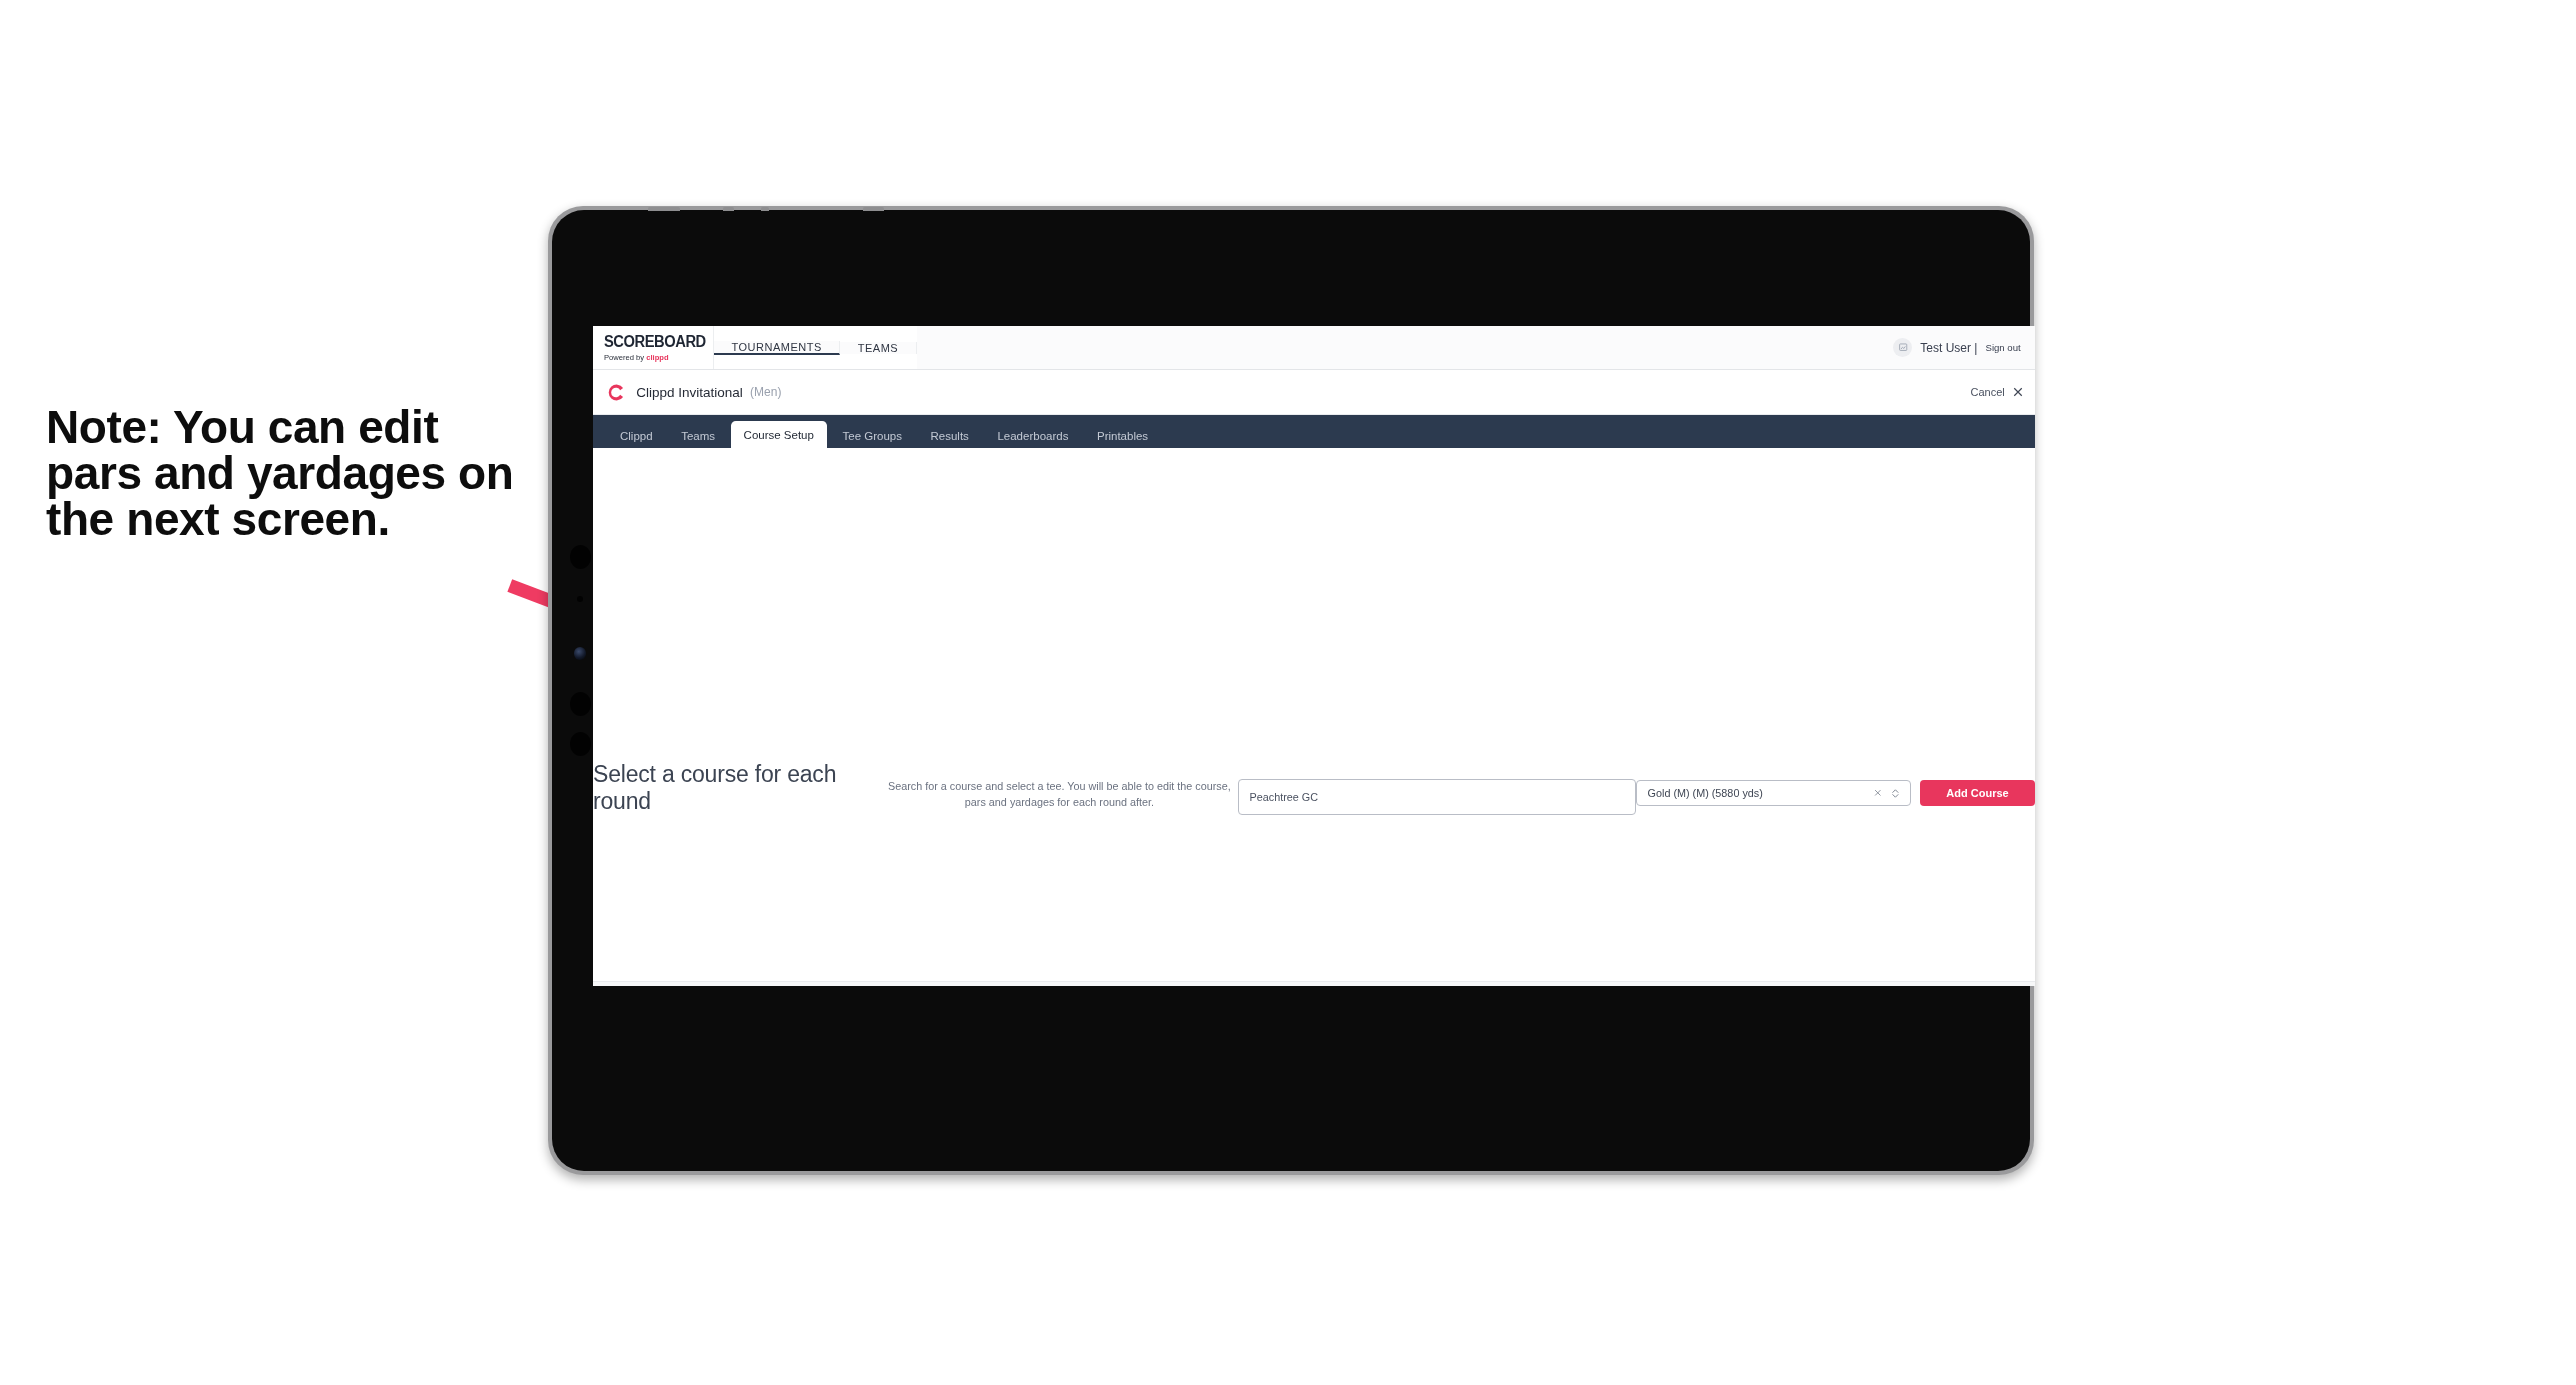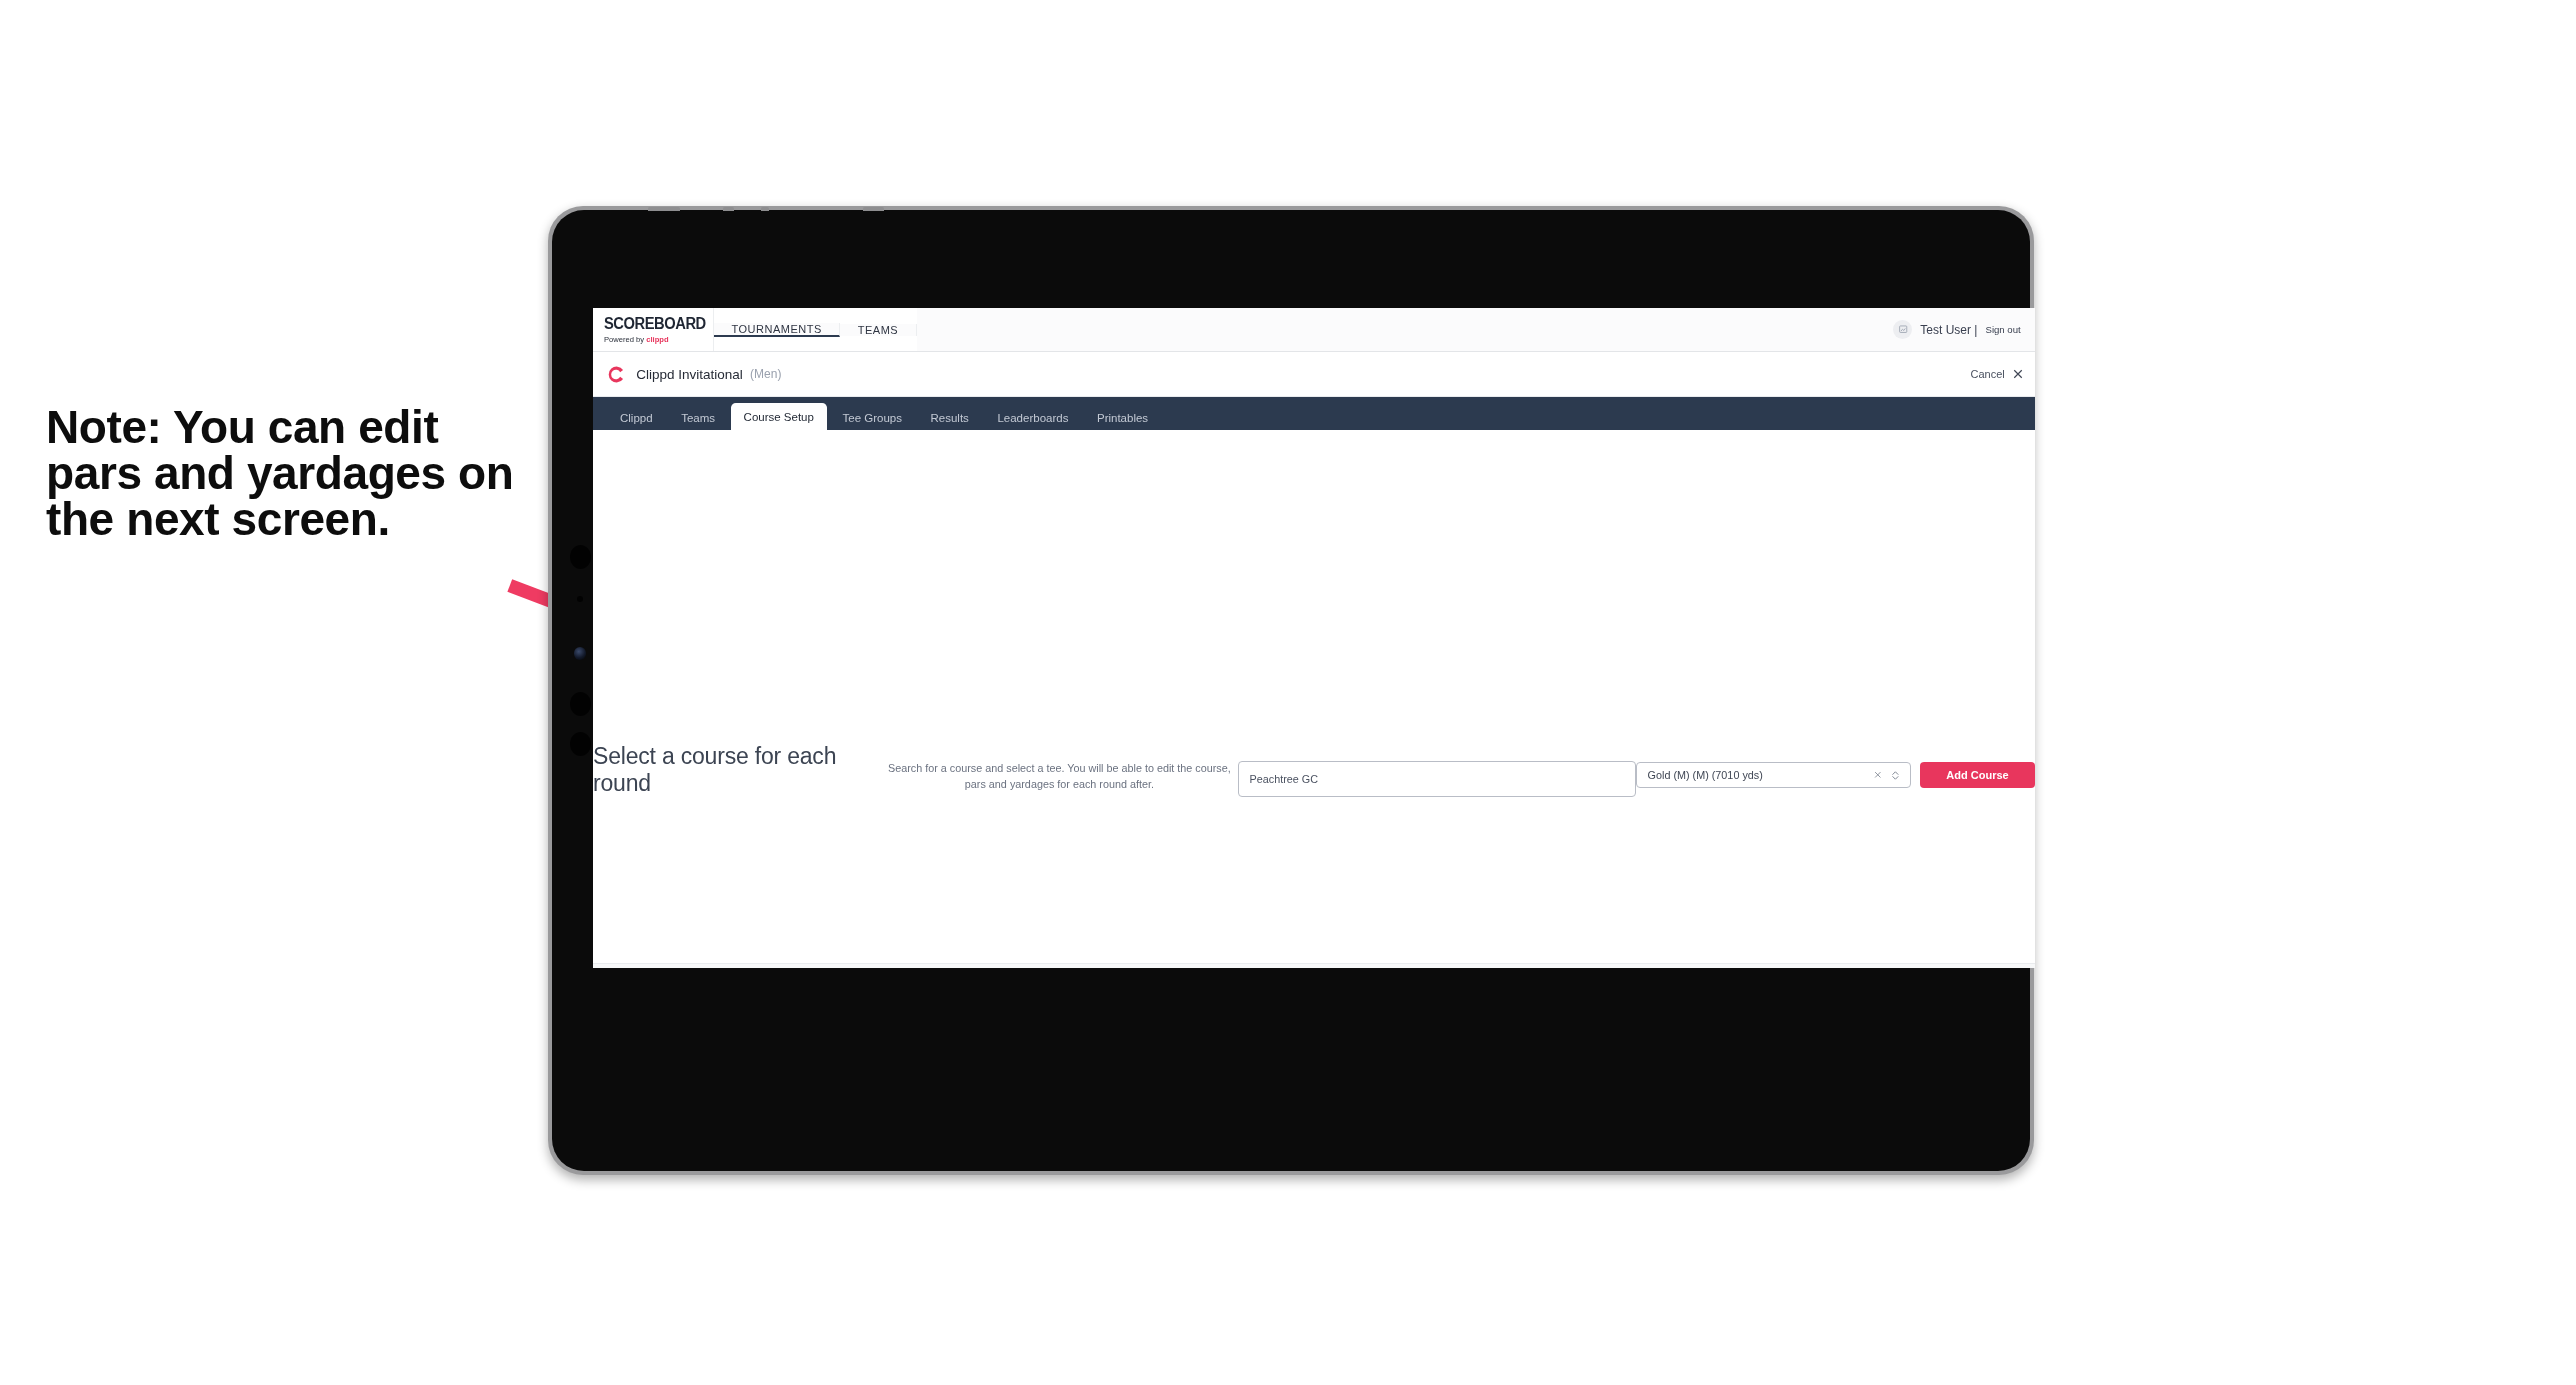--- a/index.html
+++ b/index.html
@@ -93,21 +93,21 @@
   .dot-3 { left: 21.5px; top: 437px; width: 12.7px; height: 12.7px;
            background: radial-gradient(circle at 40% 35%, #3b4a6b 0%, #131a2b 55%, #000 100%);
            opacity: 1; }
   .dot-4 { left: 17.5px; top: 482px; width: 21px; height: 24px; }
   .dot-5 { left: 17.5px; top: 522px; width: 21px; height: 24px; }
 
   
   .app-screen {
     position: absolute;
     left: 41px;
-    top: 98px;
+    top: 116px;
     width: 1442px;
     height: 660px;
     background: #ffffff;
     overflow: hidden;
   }
 
   
   .topbar {
     position: relative;
     height: 44px;
@@ -401,21 +401,21 @@
       <div class="panel">
         <div class="panel-title">Select a course for each round</div>
         <div class="panel-sub">Search for a course and select a tee. You will be able to edit the course, pars and yardages for each round after.</div>
 
         <div class="search-row">
           <input class="search-input" type="text" value="Peachtree GC" style="">
         </div>
 
         <div class="tee-row">
           <div class="tee-select">
-            <span class="tee-value">Gold (M) (M) (7010 yds)</span>
+            <span class="tee-value">Gold (M) (M) (5880 yds)</span>
             <span class="tee-icons">
               <svg width="9.6" height="9.6" viewBox="0 0 16 16" stroke="#7b828f" stroke-width="1.4" fill="none">
                 <path d="M3.5 3.5 L12.5 12.5 M12.5 3.5 L3.5 12.5"></path>
               </svg>
               <svg width="8.8" height="11" viewBox="0 0 12 16" stroke="#7b828f" stroke-width="1.4" fill="none" stroke-linecap="round" stroke-linejoin="round">
                 <path d="M2.2 6.4 L6 2.6 L9.8 6.4"></path>
                 <path d="M2.2 9.6 L6 13.4 L9.8 9.6"></path>
               </svg>
             </span>
           </div>

